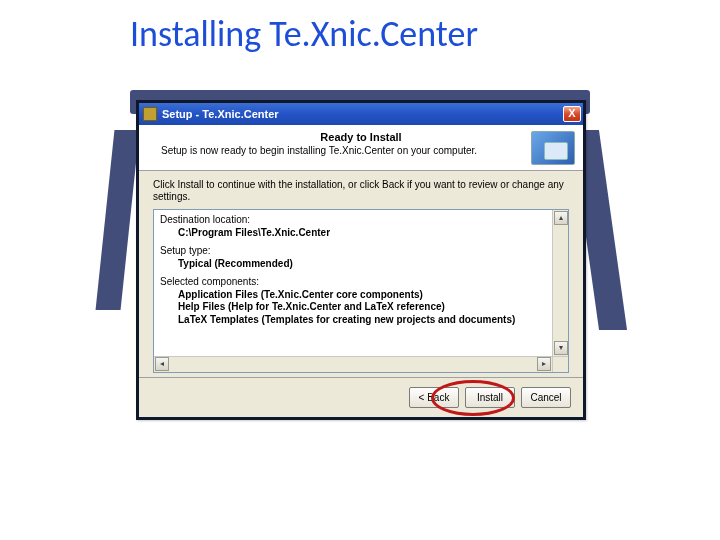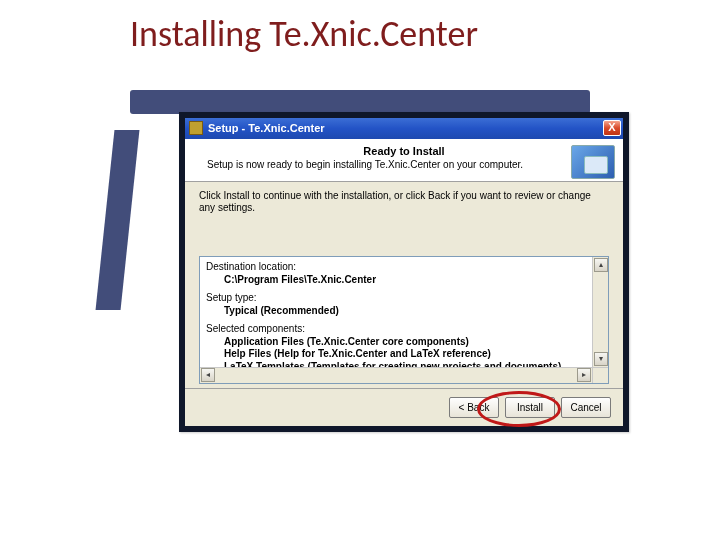--- a/index.html
+++ b/index.html
@@ -13,42 +13,41 @@
     color: #000;
     position: relative;
   }
   .slide-title {
     position: absolute;
     top: 12px;
     left: 130px;
     font-family: Calibri, Arial, sans-serif;
     font-size: 36px;
     font-weight: 400;
-    color: #7f1d1d;
+    color: #1d4ed8;
   }
   .bg-accent {
     position: absolute;
     background: #2d3a6b;
     opacity: 0.9;
   }
   .bg1 { left: 130px; top: 90px; width: 460px; height: 24px; border-radius: 3px; }
   .bg2 { left: 105px; top: 130px; width: 25px; height: 180px; transform: skewX(-6deg); }
   .bg3 { left: 585px; top: 130px; width: 28px; height: 200px; transform: skewX(8deg); }
   .window {
     position: absolute;
     left: 136px;
-    top: 112px;
+    top: 100px;
     width: 450px;
     height: 320px;
-    border: 6px solid #0f172a;
+    border: 3px solid #0f172a;
     background: #ece9d8;
     display: flex;
     flex-direction: column;
     box-shadow: 1px 1px 2px rgba(0,0,0,0.2);
-    margin-left: 43px;
   }
   .titlebar {
     height: 22px;
     background: linear-gradient(to bottom, #3b6ed5 0%, #2353c6 50%, #1d49b0 100%);
     display: flex;
     align-items: center;
     padding: 0 2px 0 4px;
     color: #fff;
     font-weight: bold;
   }
@@ -103,21 +102,20 @@
     right: 6px; bottom: 4px;
     border-radius: 2px;
   }
   .content {
     flex: 1;
     padding: 8px 14px 4px 14px;
     font-size: 10px;
     color: #000;
     display: flex;
     flex-direction: column;
-    gap: 36px;
   }
   .instr { margin-bottom: 6px; line-height: 1.2; }
   .detail-box {
     flex: 1;
     border: 1px solid #7f9db9;
     background: #fff;
     padding: 4px 6px;
     font-size: 10px;
     position: relative;
     overflow: hidden;

